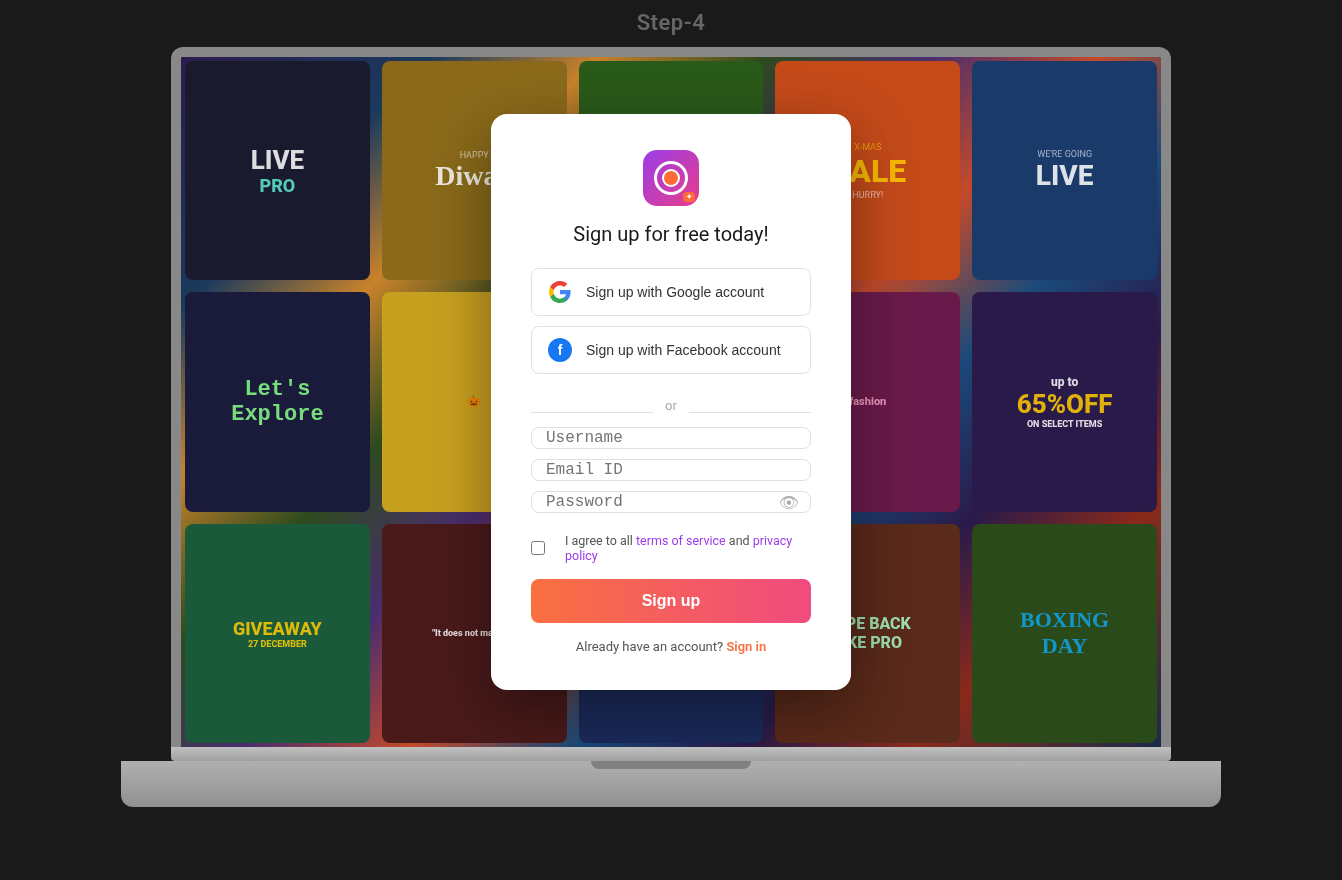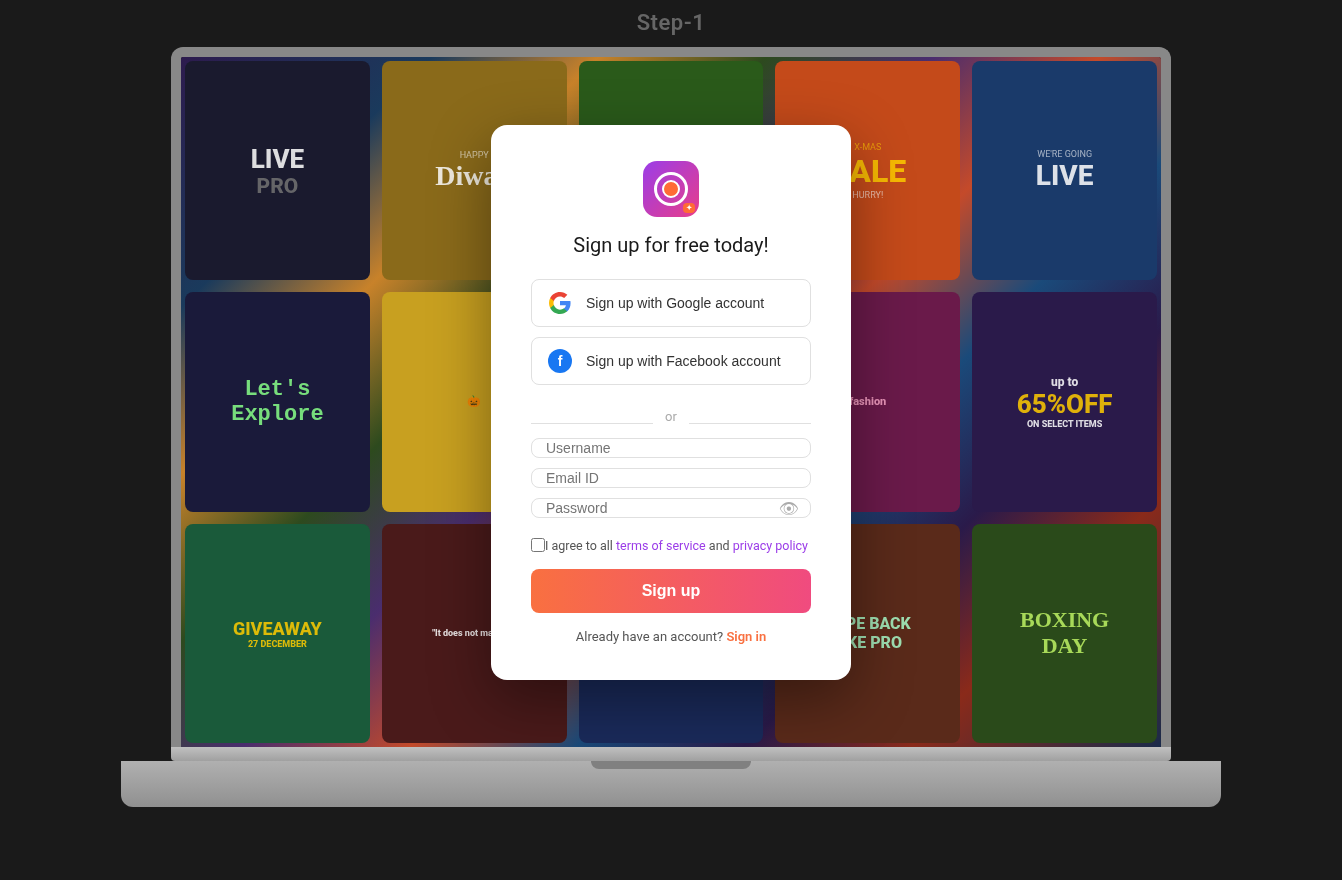--- a/index.html
+++ b/index.html
@@ -232,25 +232,26 @@
       flex: 1;
       height: 1px;
       background: #e0e0e0;
     }
 
     .form-input {
       width: 100%;
       border: 1.5px solid #e0e0e0;
       border-radius: 8px;
       padding: 1px 14px;
-      font-size: 14px;
+      font-size: 16px;
       color: #333;
       outline: none;
       margin-bottom: 10px;
       transition: border-color 0.15s;
+      font-family: Liberation Mono, monospace;
     }
 
     .password-wrapper {
       width: 100%;
       position: relative;
       margin-bottom: 10px;
     }
 
     .password-wrapper .form-input {
       margin-bottom: 0;
@@ -264,21 +265,21 @@
       transform: translateY(-50%);
       color: #aaa;
       font-size: 16px;
       cursor: pointer;
     }
 
     .terms-row {
       width: 100%;
       display: flex;
       align-items: center;
-      gap: 0;
+      gap: 20px;
       margin: 10px 0 16px;
       font-size: 12.5px;
       color: #555;
     }
 
     .terms-row input[type="checkbox"] {
       width: 14px;
       height: 14px;
       flex-shrink: 0;
       cursor: pointer;
@@ -346,31 +347,31 @@
       top: 0;
       width: 160px;
       height: 8px;
       background: #808080;
       border-radius: 0 0 8px 8px;
     }
   </style>
 </head>
 <body>
 
-<div class="step-label">Step-1</div>
+<div class="step-label">Step-4</div>
 
 <div class="laptop-wrapper">
   <div class="laptop-screen-outer">
     <div class="laptop-screen-inner">
 
       <div class="bg-collage">
         <div class="bg-card bg-card-1">
           <div class="bg-card-text">
               <span class="big">LIVE</span>
-              <span style="font-size:21px;color:#737373">PRO</span>
+              <span style="font-size:18px;color:#5eead4">PRO</span>
             </div>
         </div>
         <div class="bg-card bg-card-2">
           <div class="bg-card-text">
               <span class="small">HAPPY</span>
               <span style="font-size:28px;font-family:Georgia,serif">Diwali</span>
             </div>
         </div>
         <div class="bg-card bg-card-3">
           <div class="bg-card-text" style="font-size:30px;color:#88ff44">KEEPERS</div>
@@ -417,21 +418,21 @@
           <div class="bg-card-text">
               <span class="small">HAPPY</span>
               <span style="font-size:16px">NEW YEAR</span>
               <span style="font-size:28px;color:#ffcc00">2022</span>
             </div>
         </div>
         <div class="bg-card bg-card-14">
           <div class="bg-card-text" style="font-size:16px;color:#aaffcc">HYPE BACK<br>LIKE PRO</div>
         </div>
         <div class="bg-card bg-card-15">
-          <div class="bg-card-text" style="font-family:Georgia,serif;font-size:22px;color:#bef264">BOXING<br>DAY</div>
+          <div class="bg-card-text" style="font-family:Georgia,serif;font-size:22px;color:#0ea5e9">BOXING<br>DAY</div>
         </div>
       </div>
 
       <div class="modal-overlay">
         <div class="modal">
 
           <div class="app-logo">
             <div class="app-logo-inner"></div>
             <div class="app-logo-tag">✦</div>
           </div>

